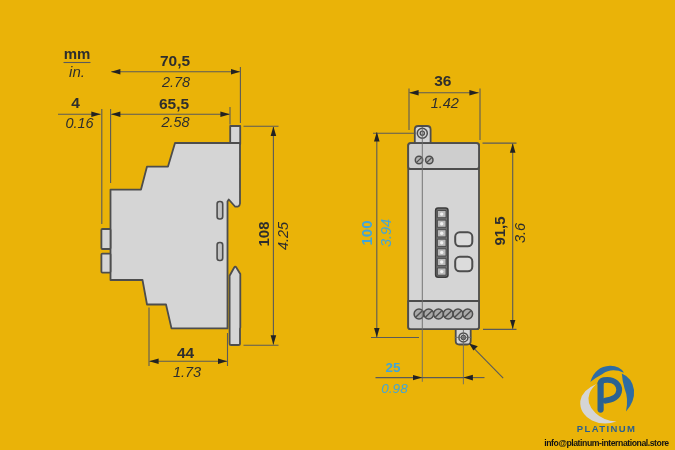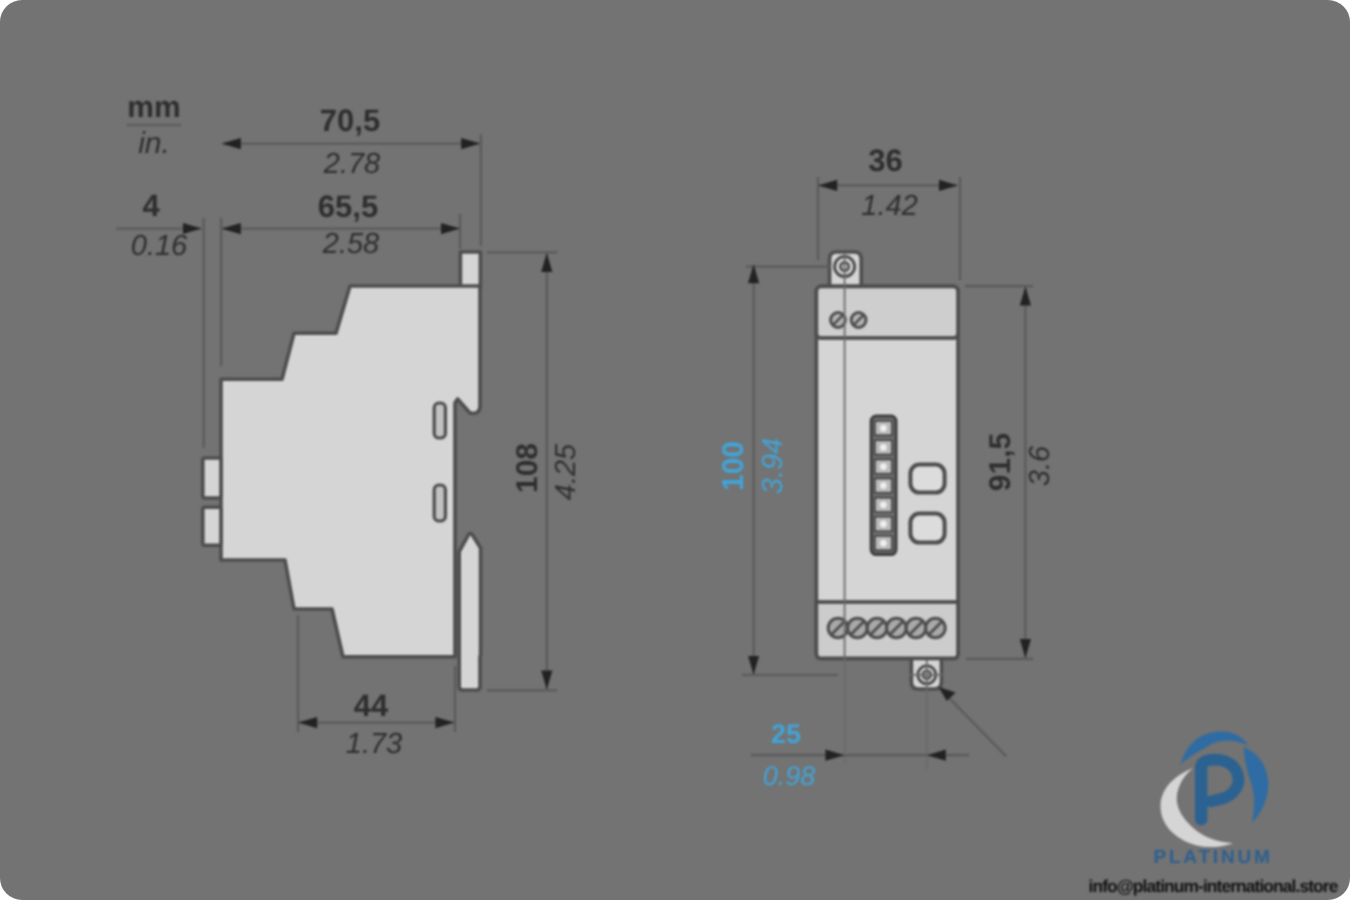--- a/index.html
+++ b/index.html
@@ -1,17 +1,17 @@
 <!DOCTYPE html>
 <html><head>
 <meta charset="utf-8">
 <style>
 html,body{margin:0;padding:0;background:#fff;}
-#stage{position:relative;width:675px;height:450px;background:#737373;overflow:hidden;
-font-family:"Liberation Sans", sans-serif;border-radius:11px;}
+#stage{position:relative;width:675px;height:450px;background:#eab308;overflow:hidden;
+font-family:"Liberation Sans", sans-serif;}
 svg{position:absolute;left:0;top:0;filter:blur(0.6px);}
 </style>
 </head>
 <body>
 <div id="stage">
 <svg width="675" height="450" viewBox="0 0 675 450">
 <defs>
 <marker id="ar" markerWidth="10" markerHeight="8" refX="9.2" refY="4" orient="auto" markerUnits="userSpaceOnUse">
 <path d="M9.5,4 L0,1.2 L0,6.8 Z" fill="#222"></path>
 </marker>

